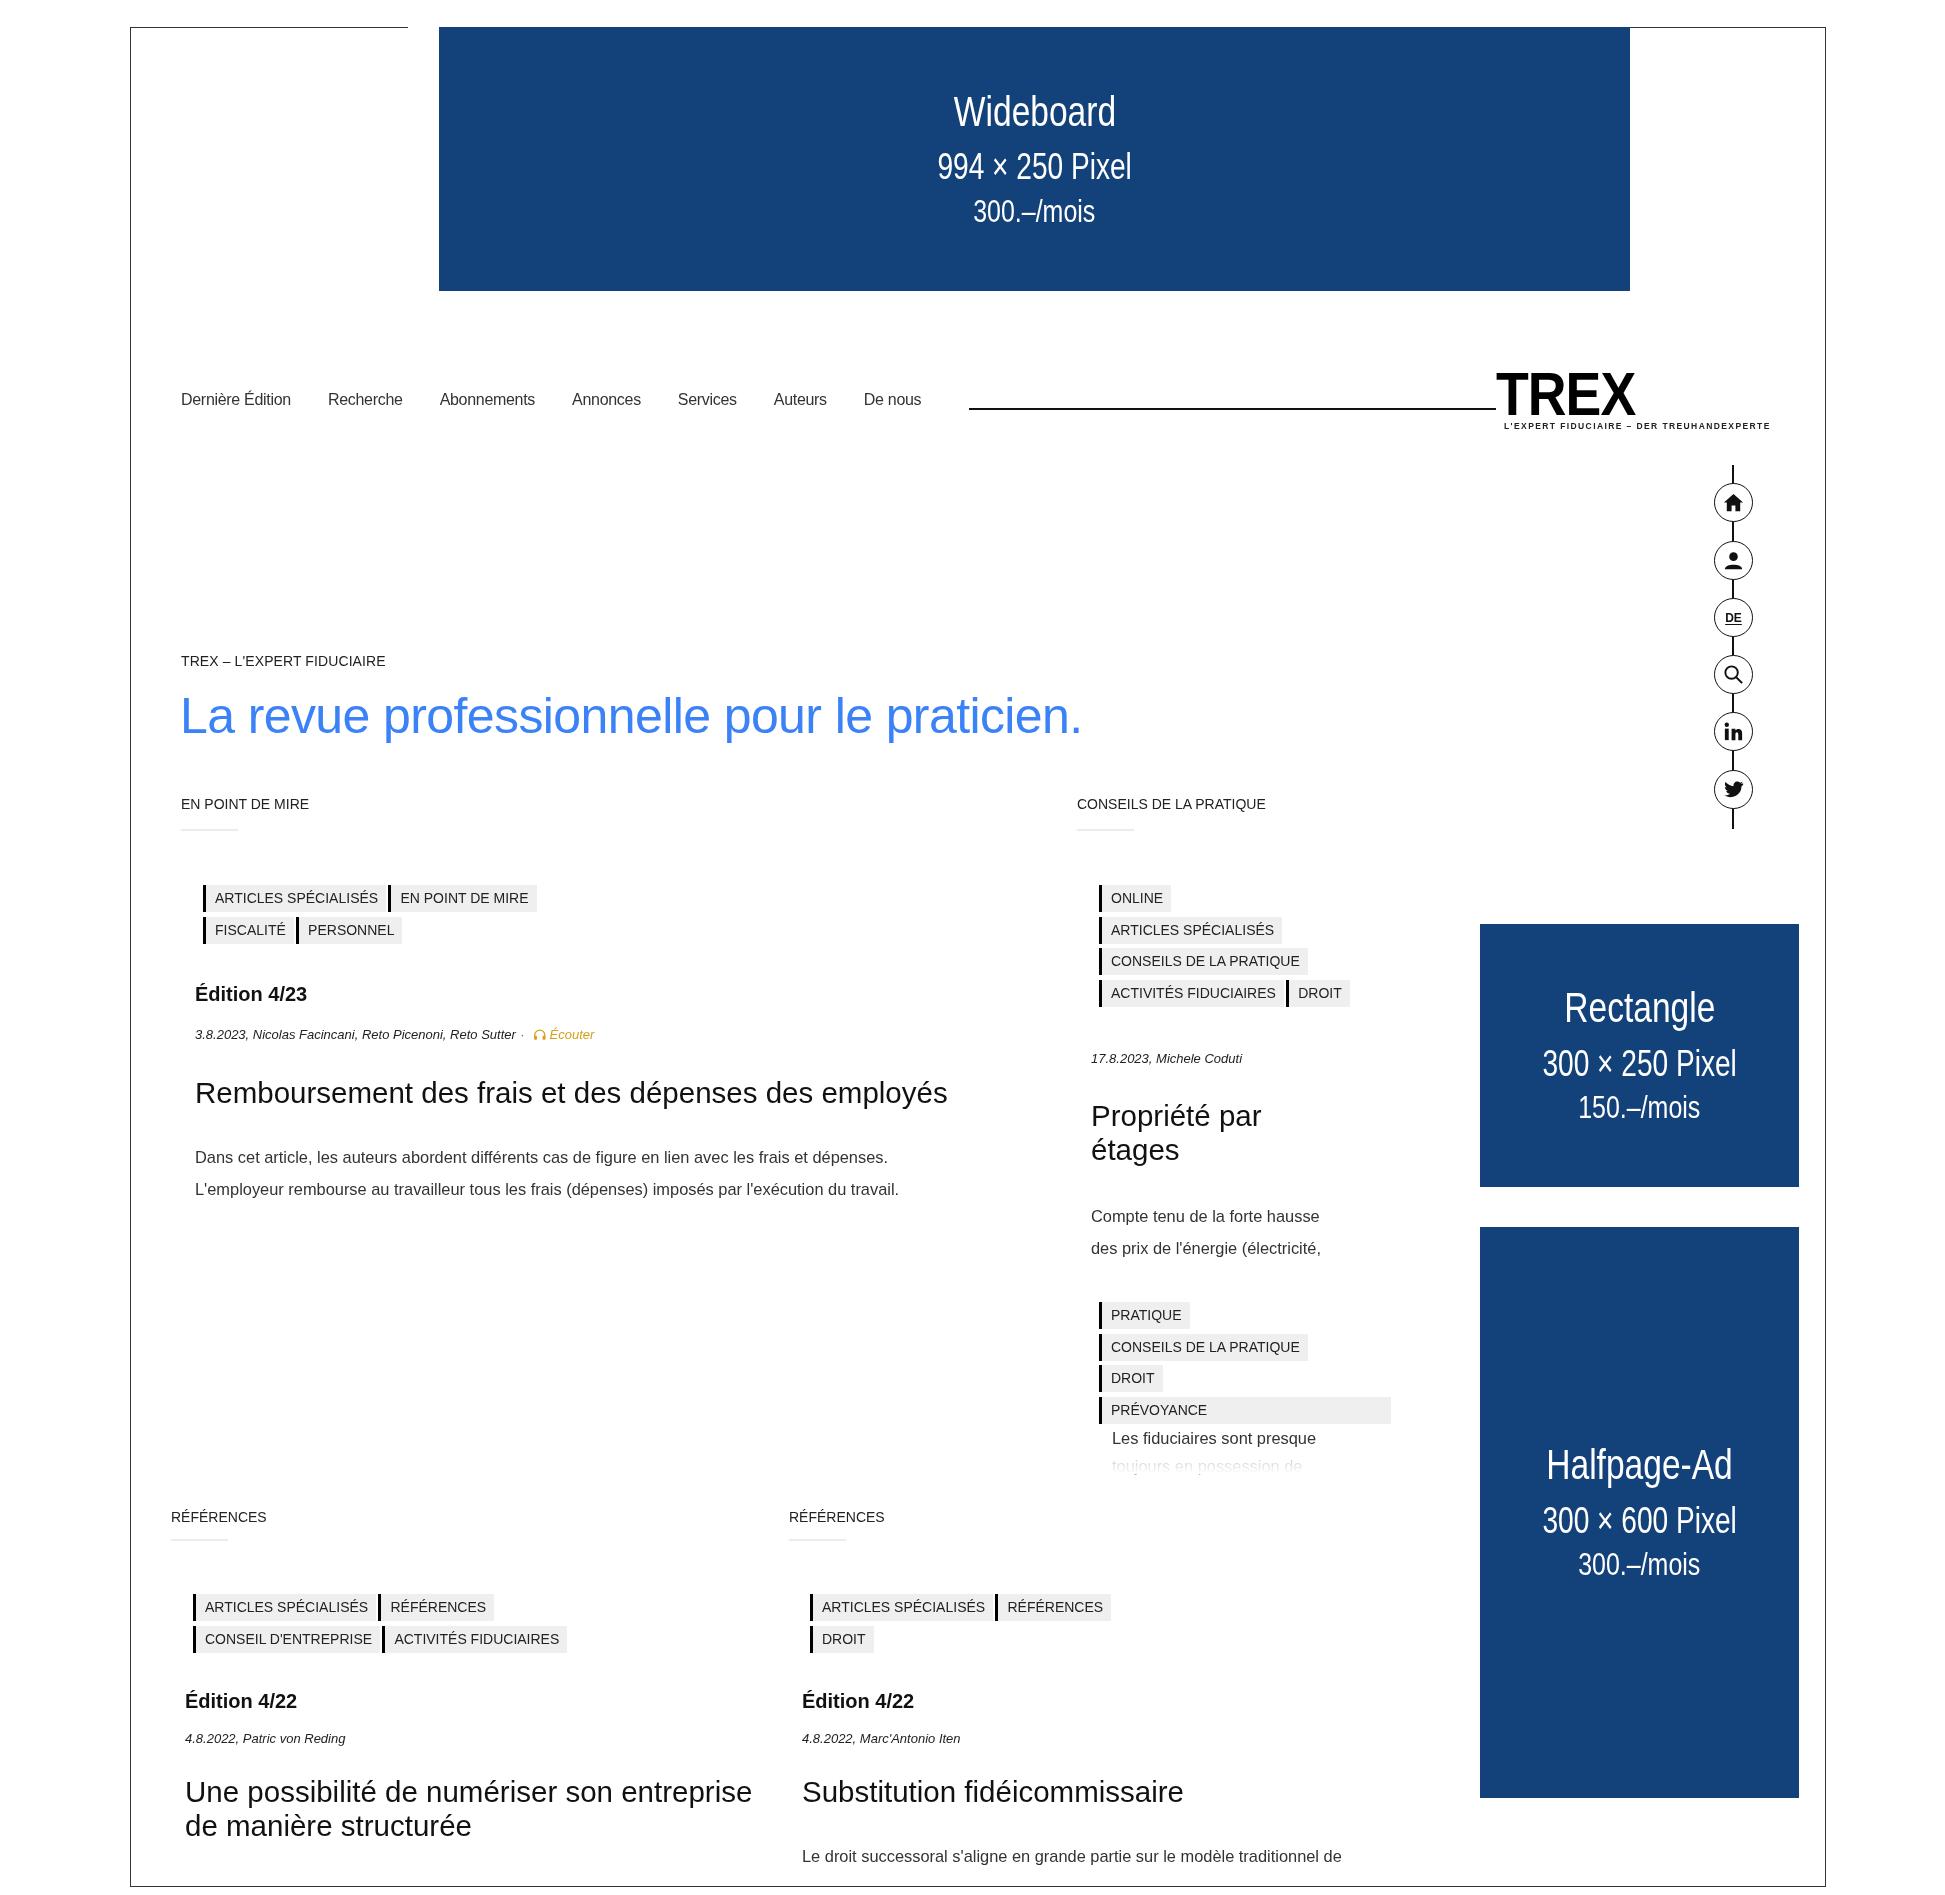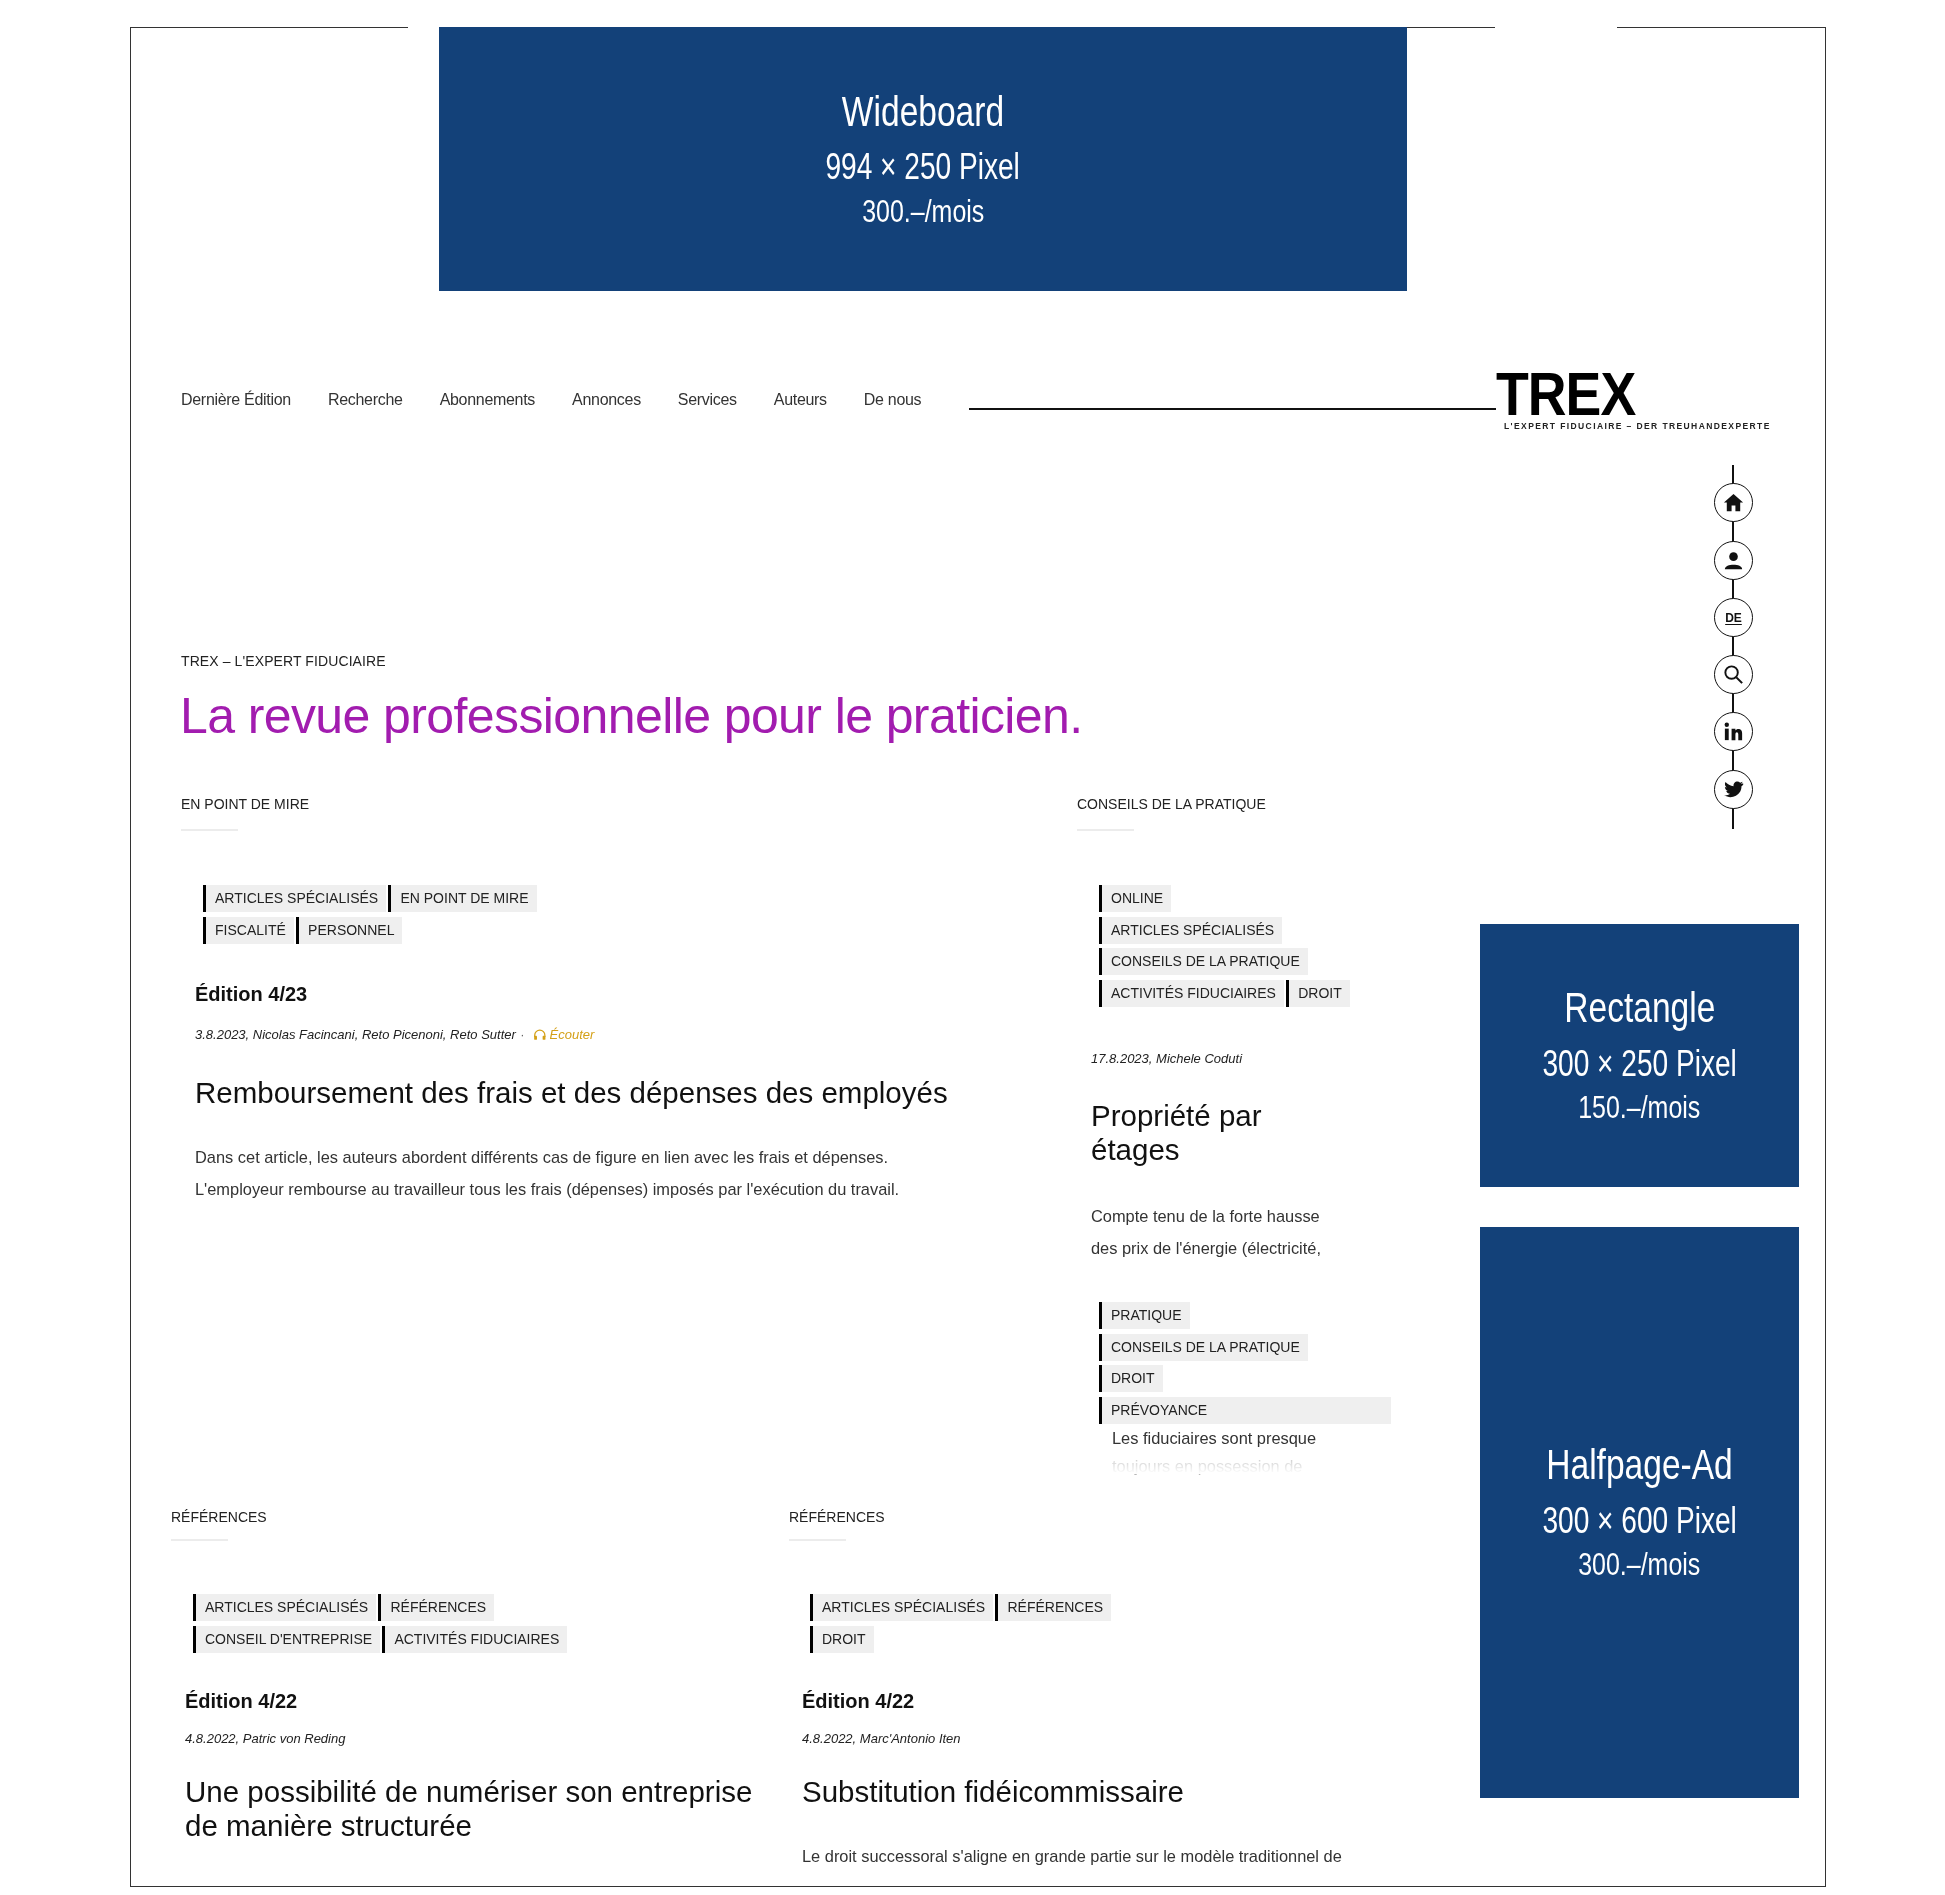--- a/index.html
+++ b/index.html
@@ -6,39 +6,39 @@
   html, body { width: 1946px; height: 1896px; background: #ffffff; overflow: hidden; }
   body { position: relative; font-family: "Liberation Sans", sans-serif; color: #1a1a1a; }
 
   .frame { position: absolute; left: 130px; top: 27px; width: 1696px; height: 1860px; border: 1.7px solid #333; border-top-width: 1.7px; }
   .frame-gap { position: absolute; top: 25px; height: 4.5px; background: #fff; }
 
   .ad { position: absolute; background: #134179; color: #fff; display: flex; flex-direction: column; align-items: center; justify-content: center; text-align: center; font-family: "Liberation Sans", sans-serif; }
   .ad .ad-title { font-size: 43px; line-height: 1.1; transform: scaleX(0.78); }
   .ad .ad-size { font-size: 36px; line-height: 1.2; margin-top: 10.2px; transform: scaleX(0.78); }
   .ad .ad-price { font-size: 32px; line-height: 1.2; margin-top: 3.4px; transform: scaleX(0.78); }
-  #ad-wideboard { left: 439px; top: 27px; width: 968px; height: 264px; }
+  #ad-wideboard { left: 439px; top: 27px; width: 1191px; height: 264px; }
   #ad-rectangle { left: 1480px; top: 924px; width: 319px; height: 263px; }
   #ad-halfpage { left: 1480px; top: 1227px; width: 319px; height: 571px; }
 
   .nav { position: absolute; left: 181px; top: 391px; display: flex; gap: 0; }
   .nav a { font-size: 16px; color: #333; text-decoration: none; margin-right: 37px; transform-origin: left; letter-spacing: -0.3px; }
   .nav-line { position: absolute; left: 969px; top: 408px; width: 527px; height: 1.7px; background: #111; }
 
   .logo { position: absolute; left: 1496px; top: 364px; }
   .logo-mark { font-family: "Liberation Sans", sans-serif; font-weight: 700; font-size: 61px; letter-spacing: -1.1px; line-height: 1; color: #000; transform: scaleX(0.88); transform-origin: left; }
   .logo-sub { position: absolute; left: 8px; top: 57px; white-space: nowrap; font-size: 8.5px; font-weight: 700; letter-spacing: 1.4px; color: #222; }
 
   .icon-rail { position: absolute; left: 1732px; top: 465px; width: 1.7px; height: 364px; background: #111; }
   .rail-icon { position: absolute; left: 1714px; width: 39px; height: 39px; border: 1.7px solid #111; border-radius: 50%; background: #fff; display: flex; align-items: center; justify-content: center; }
   .rail-icon svg { width: 23px; height: 23px; }
   .rail-icon .de { font-size: 12px; font-weight: 700; text-decoration: underline; text-underline-offset: 2.3px; color: #111; }
 
   .kicker { position: absolute; left: 181px; top: 653px; font-size: 14px; color: #222; letter-spacing: 0.1px; }
-  .headline { position: absolute; left: 180px; top: 687px; font-size: 50px; font-weight: 300; color: #a21caf; letter-spacing: -0.6px; white-space: nowrap; }
+  .headline { position: absolute; left: 180px; top: 687px; font-size: 50px; font-weight: 300; color: #3b82f6; letter-spacing: -0.6px; white-space: nowrap; }
 
   .section-label { position: absolute; font-size: 14px; color: #222; }
   .section-rule { position: absolute; height: 2.3px; width: 57px; background: #ececec; }
 
   .tags { position: absolute; display: flex; flex-direction: column; gap: 4.5px; margin-left: 8px; }
   .tag-row { display: flex; gap: 0; }
   .tag { background: #efefef; border-left: 3.4px solid #000; font-size: 14px; color: #222; padding: 0 8px 0 9px; height: 27px; line-height: 27px; white-space: nowrap; margin-right: 2.3px; }
 
   .edition { position: absolute; font-size: 20px; font-weight: 700; color: #111; }
   .meta { position: absolute; font-size: 13px; font-style: italic; color: #222; white-space: nowrap; }

